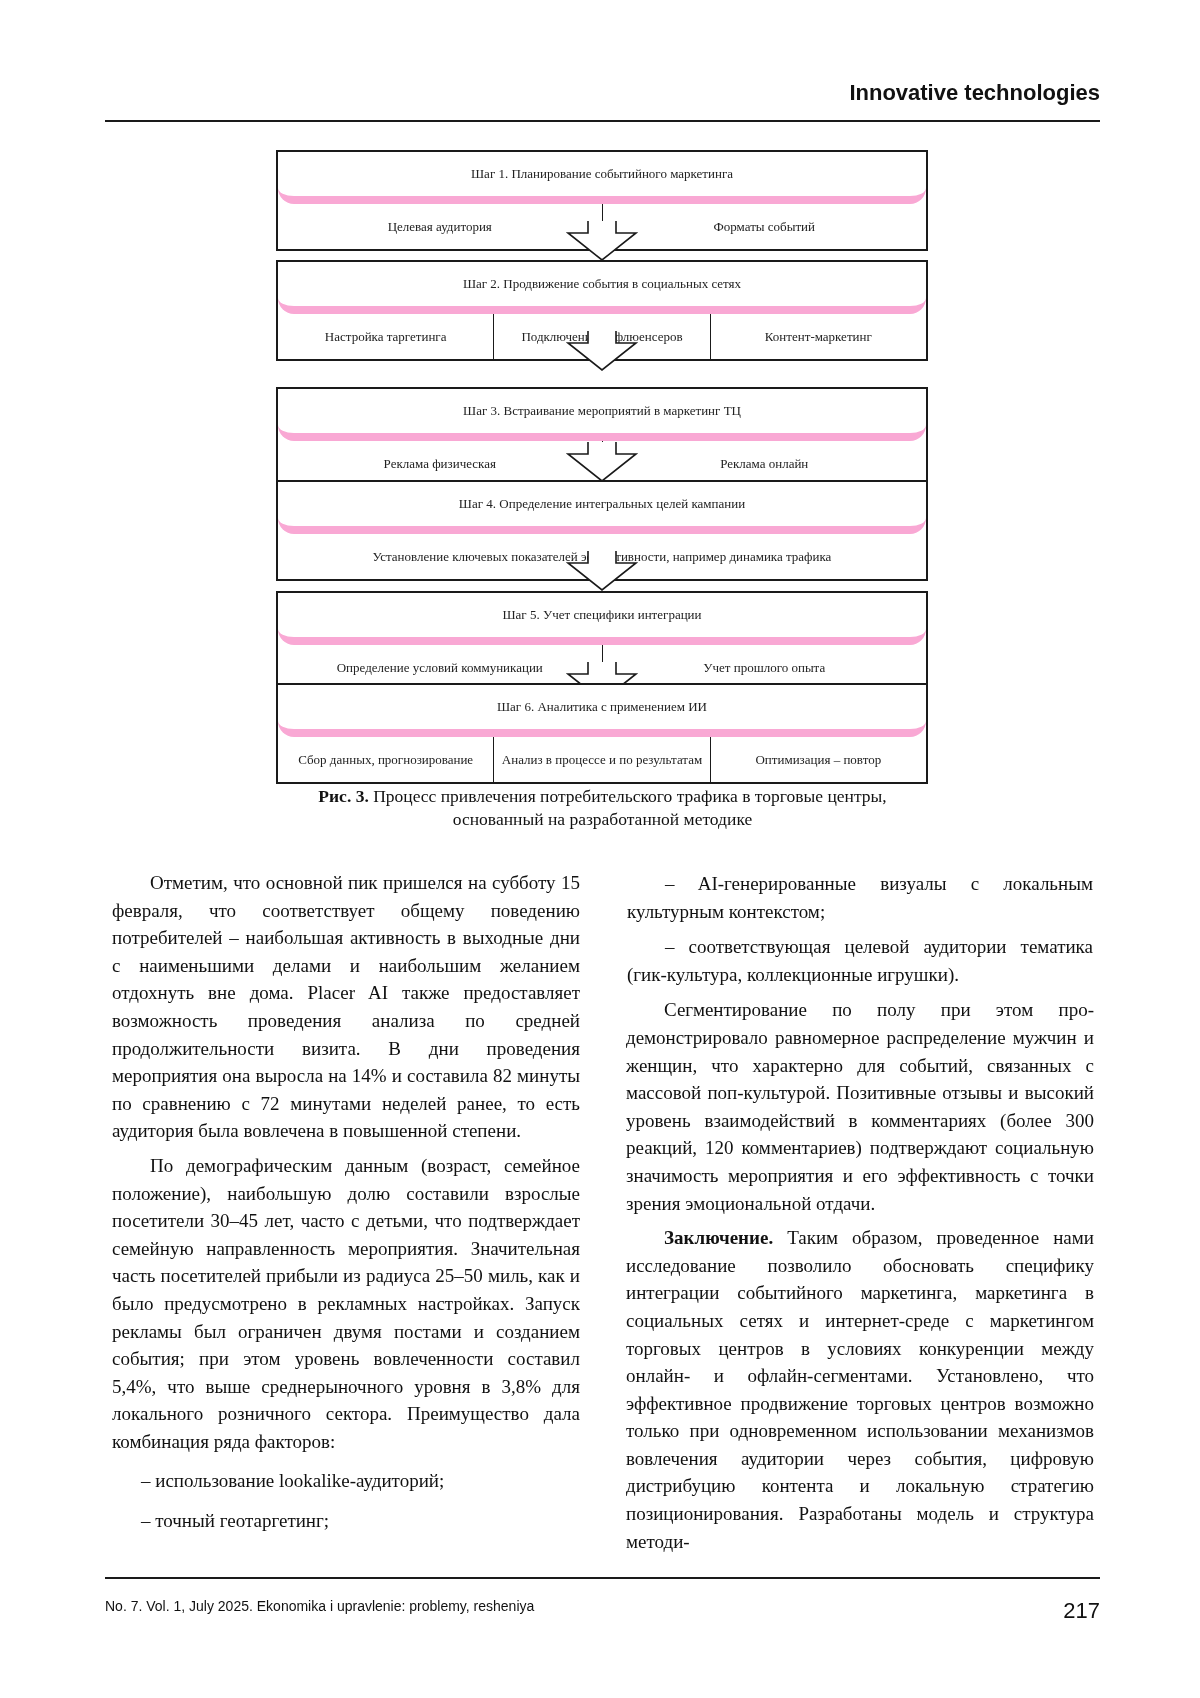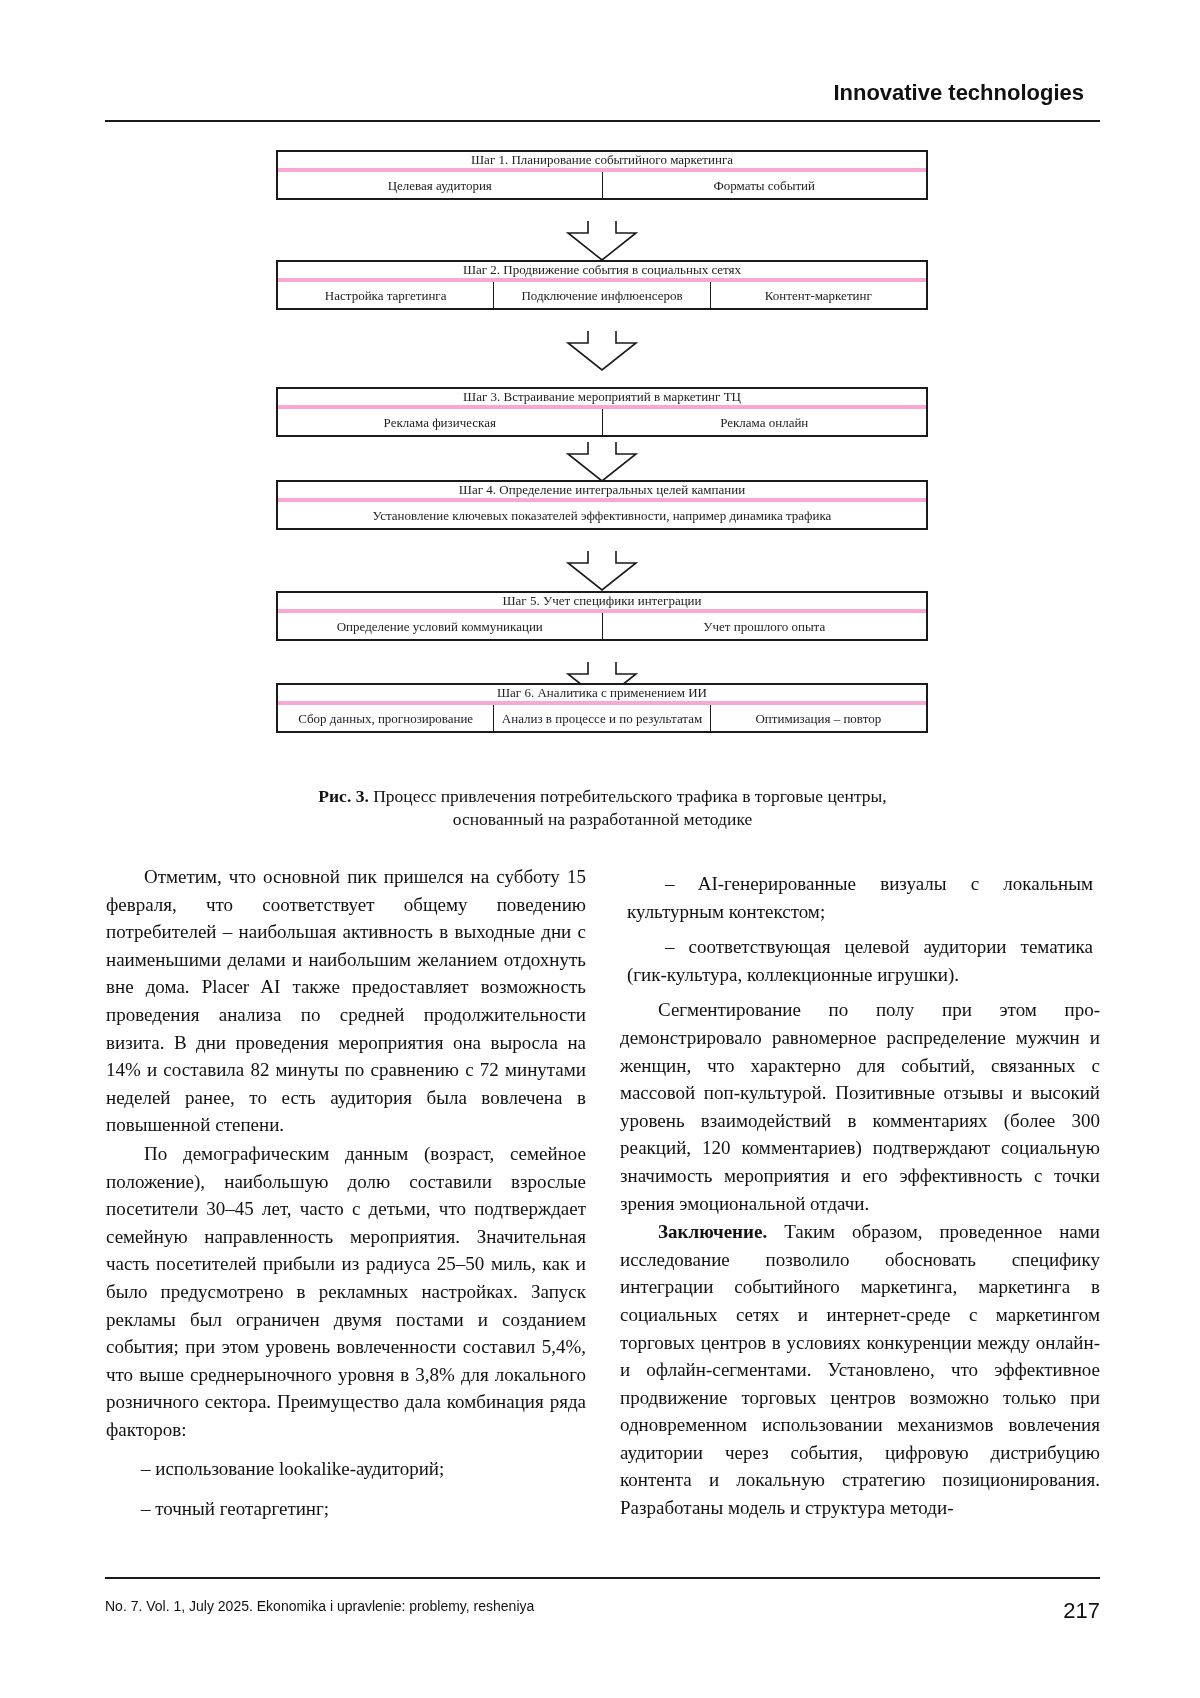--- a/index.html
+++ b/index.html
@@ -1,57 +1,57 @@
 <!DOCTYPE html>
 <html><head>
 <meta charset="utf-8">
 <style>
   html, body { margin: 0; padding: 0; background: #ffffff; }
   body { width: 1200px; height: 1698px; position: relative; overflow: hidden; color: #111; }
   .running-head {
-    position: absolute; right: 116px; top: 80px;
+    position: absolute; right: 100px; top: 80px;
     font-family: "Liberation Sans", sans-serif; font-weight: bold; font-size: 22px; color: #111;
   }
   .rule { position: absolute; left: 105px; width: 995px; height: 2px; background: #1a1a1a; }
   .rule.top { top: 120px; }
   .rule.bottom { top: 1577px; }
 
   
   .diagram { position: absolute; left: 276px; top: 150px; width: 652px; }
   .step {
     position: absolute; left: 0; width: 652px; box-sizing: border-box;
     border: 2px solid #1a1a1a; background: #fff;
     font-family: "Liberation Serif", serif; font-size: 13px; color: #222;
   }
   .step-title {
-    height: 20px; display: flex; align-items: center; justify-content: center;
-    border-bottom: 4px solid #f9a8d4; box-sizing: border-box;
+    height: 52px; display: flex; align-items: center; justify-content: center;
+    border-bottom: 8px solid #f9a8d4; box-sizing: border-box; border-radius: 16px;
   }
-  .step-row { display: flex; height: 26px; }
+  .step-row { display: flex; height: 45px; }
   .cell {
     flex: 1; display: flex; align-items: center; justify-content: center; text-align: center;
     border-left: 1.5px solid #1a1a1a; line-height: 13px; padding: 0 4px;
   }
   .cell:first-child { border-left: none; }
   .arrow { position: absolute; left: 286px; width: 80px; height: 40px; }
   .caption {
     position: absolute; left: 105px; width: 995px; top: 785px; text-align: center;
     font-family: "Liberation Serif", serif; font-size: 17.5px; line-height: 23px; color: #111;
   }
   .caption b { font-weight: bold; }
 
   
   .col {
     position: absolute; top: 862px; width: 482px;
     font-family: "Liberation Serif", serif; font-size: 19px; line-height: 27.6px; color: #111;
     text-align: justify; hyphens: manual;
   }
   .col.left { left: 105px; }
   .col.right { left: 619px; }
-  .col p { margin: 1px; text-indent: 38px; }
+  .col p { margin: 7px; text-indent: 38px; }
   .col .li { margin: 12px; padding-left: 24px; text-indent: 0; text-align: left; }
   .col .li-r { margin: 8px; text-indent: 38px; }
   .col b { font-weight: bold; }
 
   .footer-left {
     position: absolute; left: 105px; top: 1598px;
     font-family: "Liberation Sans", sans-serif; font-size: 14px; color: #111;
   }
   .footer-right {
     position: absolute; right: 100px; top: 1598px;

